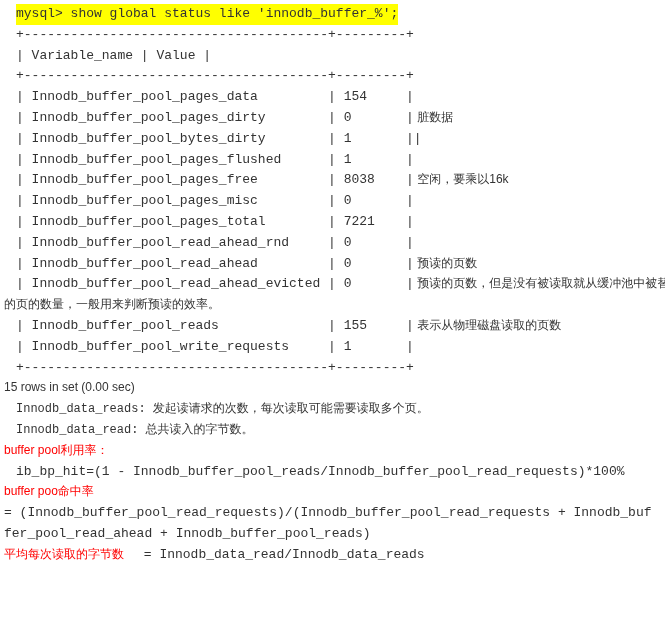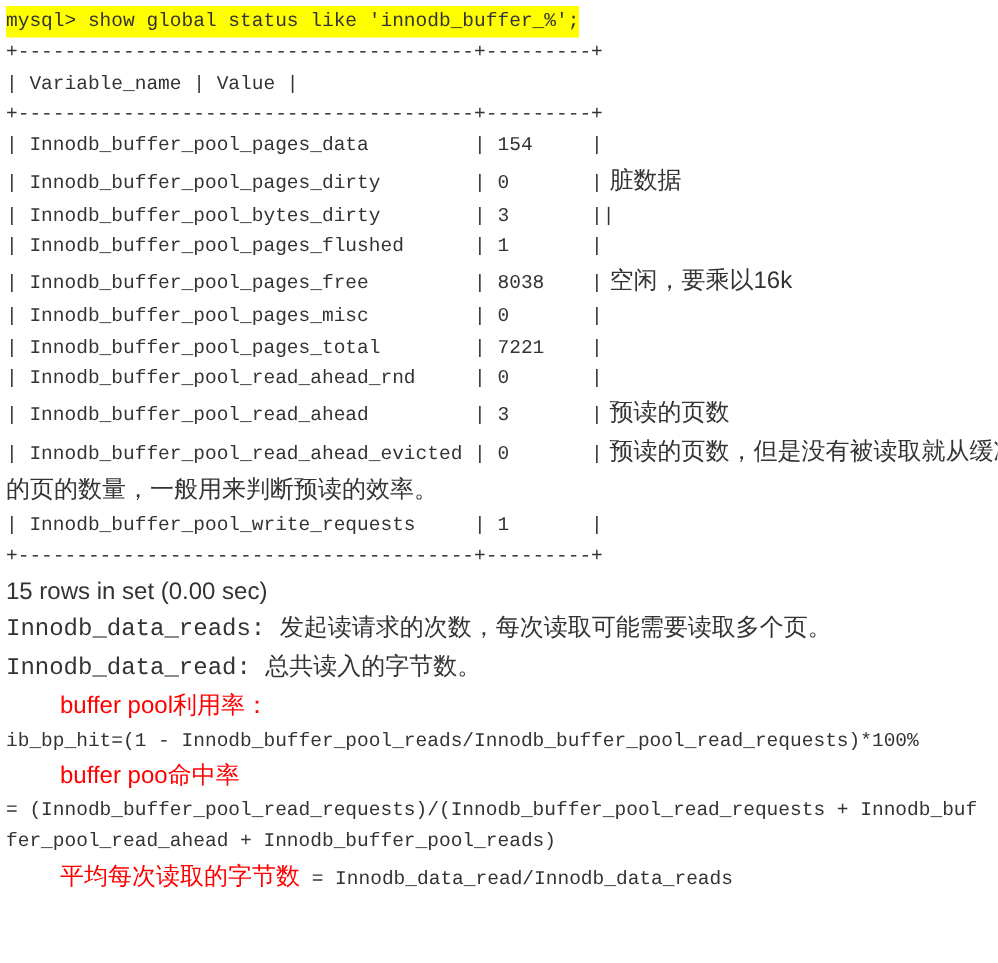--- a/index.html
+++ b/index.html
@@ -14,53 +14,54 @@
   }
   .highlight {
     background-color: #ffff00;
     display: inline-block;
   }
   .row {
     white-space: pre;
   }
   .sans {
     font-family: "Microsoft YaHei", Arial, sans-serif;
-    font-size: 16px;
+    font-size: 12px;
   }
   .red {
     color: #ff0000;
-    margin-left: 36px;
   }
   .line {
     display: block;
     white-space: nowrap;
   }
   .mono {
     font-family: Consolas, "Courier New", monospace;
+    margin-left: 12px;
   }
 </style>
 </head>
 <body>
 
 <div id="content">
     <div class="line"><span class="highlight mono">mysql&gt; show global status like 'innodb_buffer_%';</span></div>
     <div class="line row"><span class="mono">+---------------------------------------+---------+</span></div>
     <div class="line row"><span class="mono">| Variable_name                         | Value   |</span></div>
     <div class="line row"><span class="mono">+---------------------------------------+---------+</span></div>
     <div class="line"><span class="mono row">| Innodb_buffer_pool_pages_data         | 154     |</span></div>
     <div class="line"><span class="mono row">| Innodb_buffer_pool_pages_dirty        | 0       |</span><span class="sans">    脏数据</span></div>
-    <div class="line"><span class="mono row">| Innodb_buffer_pool_bytes_dirty        | 3       ||</span></div>
+    <div class="line"><span class="mono row">| Innodb_buffer_pool_bytes_dirty        | 1       ||</span></div>
     <div class="line"><span class="mono row">| Innodb_buffer_pool_pages_flushed      | 1       |</span></div>
     <div class="line"><span class="mono row">| Innodb_buffer_pool_pages_free         | 8038    |</span><span class="sans">    空闲，要乘以16k</span></div>
     <div class="line"><span class="mono row">| Innodb_buffer_pool_pages_misc         | 0       |</span></div>
     <div class="line"><span class="mono row">| Innodb_buffer_pool_pages_total        | 7221    |</span></div>
     <div class="line"><span class="mono row">| Innodb_buffer_pool_read_ahead_rnd     | 0       |</span></div>
-    <div class="line"><span class="mono row">| Innodb_buffer_pool_read_ahead         | 3       |</span><span class="sans">    预读的页数</span></div>
+    <div class="line"><span class="mono row">| Innodb_buffer_pool_read_ahead         | 0       |</span><span class="sans">    预读的页数</span></div>
     <div class="line"><span class="mono row">| Innodb_buffer_pool_read_ahead_evicted | 0       |</span><span class="sans">    预读的页数，但是没有被读取就从缓冲池中被替换</span></div>
     <div class="line"><span class="sans">的页的数量，一般用来判断预读的效率。</span></div>
+    <div class="line"><span class="mono row">| Innodb_buffer_pool_reads              | 155     |</span><span class="sans">    表示从物理磁盘读取的页数</span></div>
     <div class="line"><span class="mono row">| Innodb_buffer_pool_write_requests     | 1       |</span></div>
     <div class="line row"><span class="mono">+---------------------------------------+---------+</span></div>
     <div class="line"><span class="sans">15 rows in set (0.00 sec)</span></div>
     <div class="line"><span class="sans mono">Innodb_data_reads: 发起读请求的次数，每次读取可能需要读取多个页。</span></div>
     <div class="line"><span class="sans mono">Innodb_data_read: 总共读入的字节数。</span></div>
     <div class="line"><span class="sans red">   buffer pool利用率：</span></div>
     <div class="line"><span class="mono">ib_bp_hit=(1 - Innodb_buffer_pool_reads/Innodb_buffer_pool_read_requests)*100%</span></div>
     <div class="line"><span class="sans red">   buffer poo命中率</span></div>
     <div style="font-family: Consolas, &quot;Courier New&quot;, monospace; word-break: break-all; white-space: normal; max-width: 655px;">= (Innodb_buffer_pool_read_requests)/(Innodb_buffer_pool_read_requests + Innodb_buffer_pool_read_ahead + Innodb_buffer_pool_reads)</div>
     <div class="line"><span class="sans red">  平均每次读取的字节数</span><span class="mono"> = Innodb_data_read/Innodb_data_reads</span></div>

